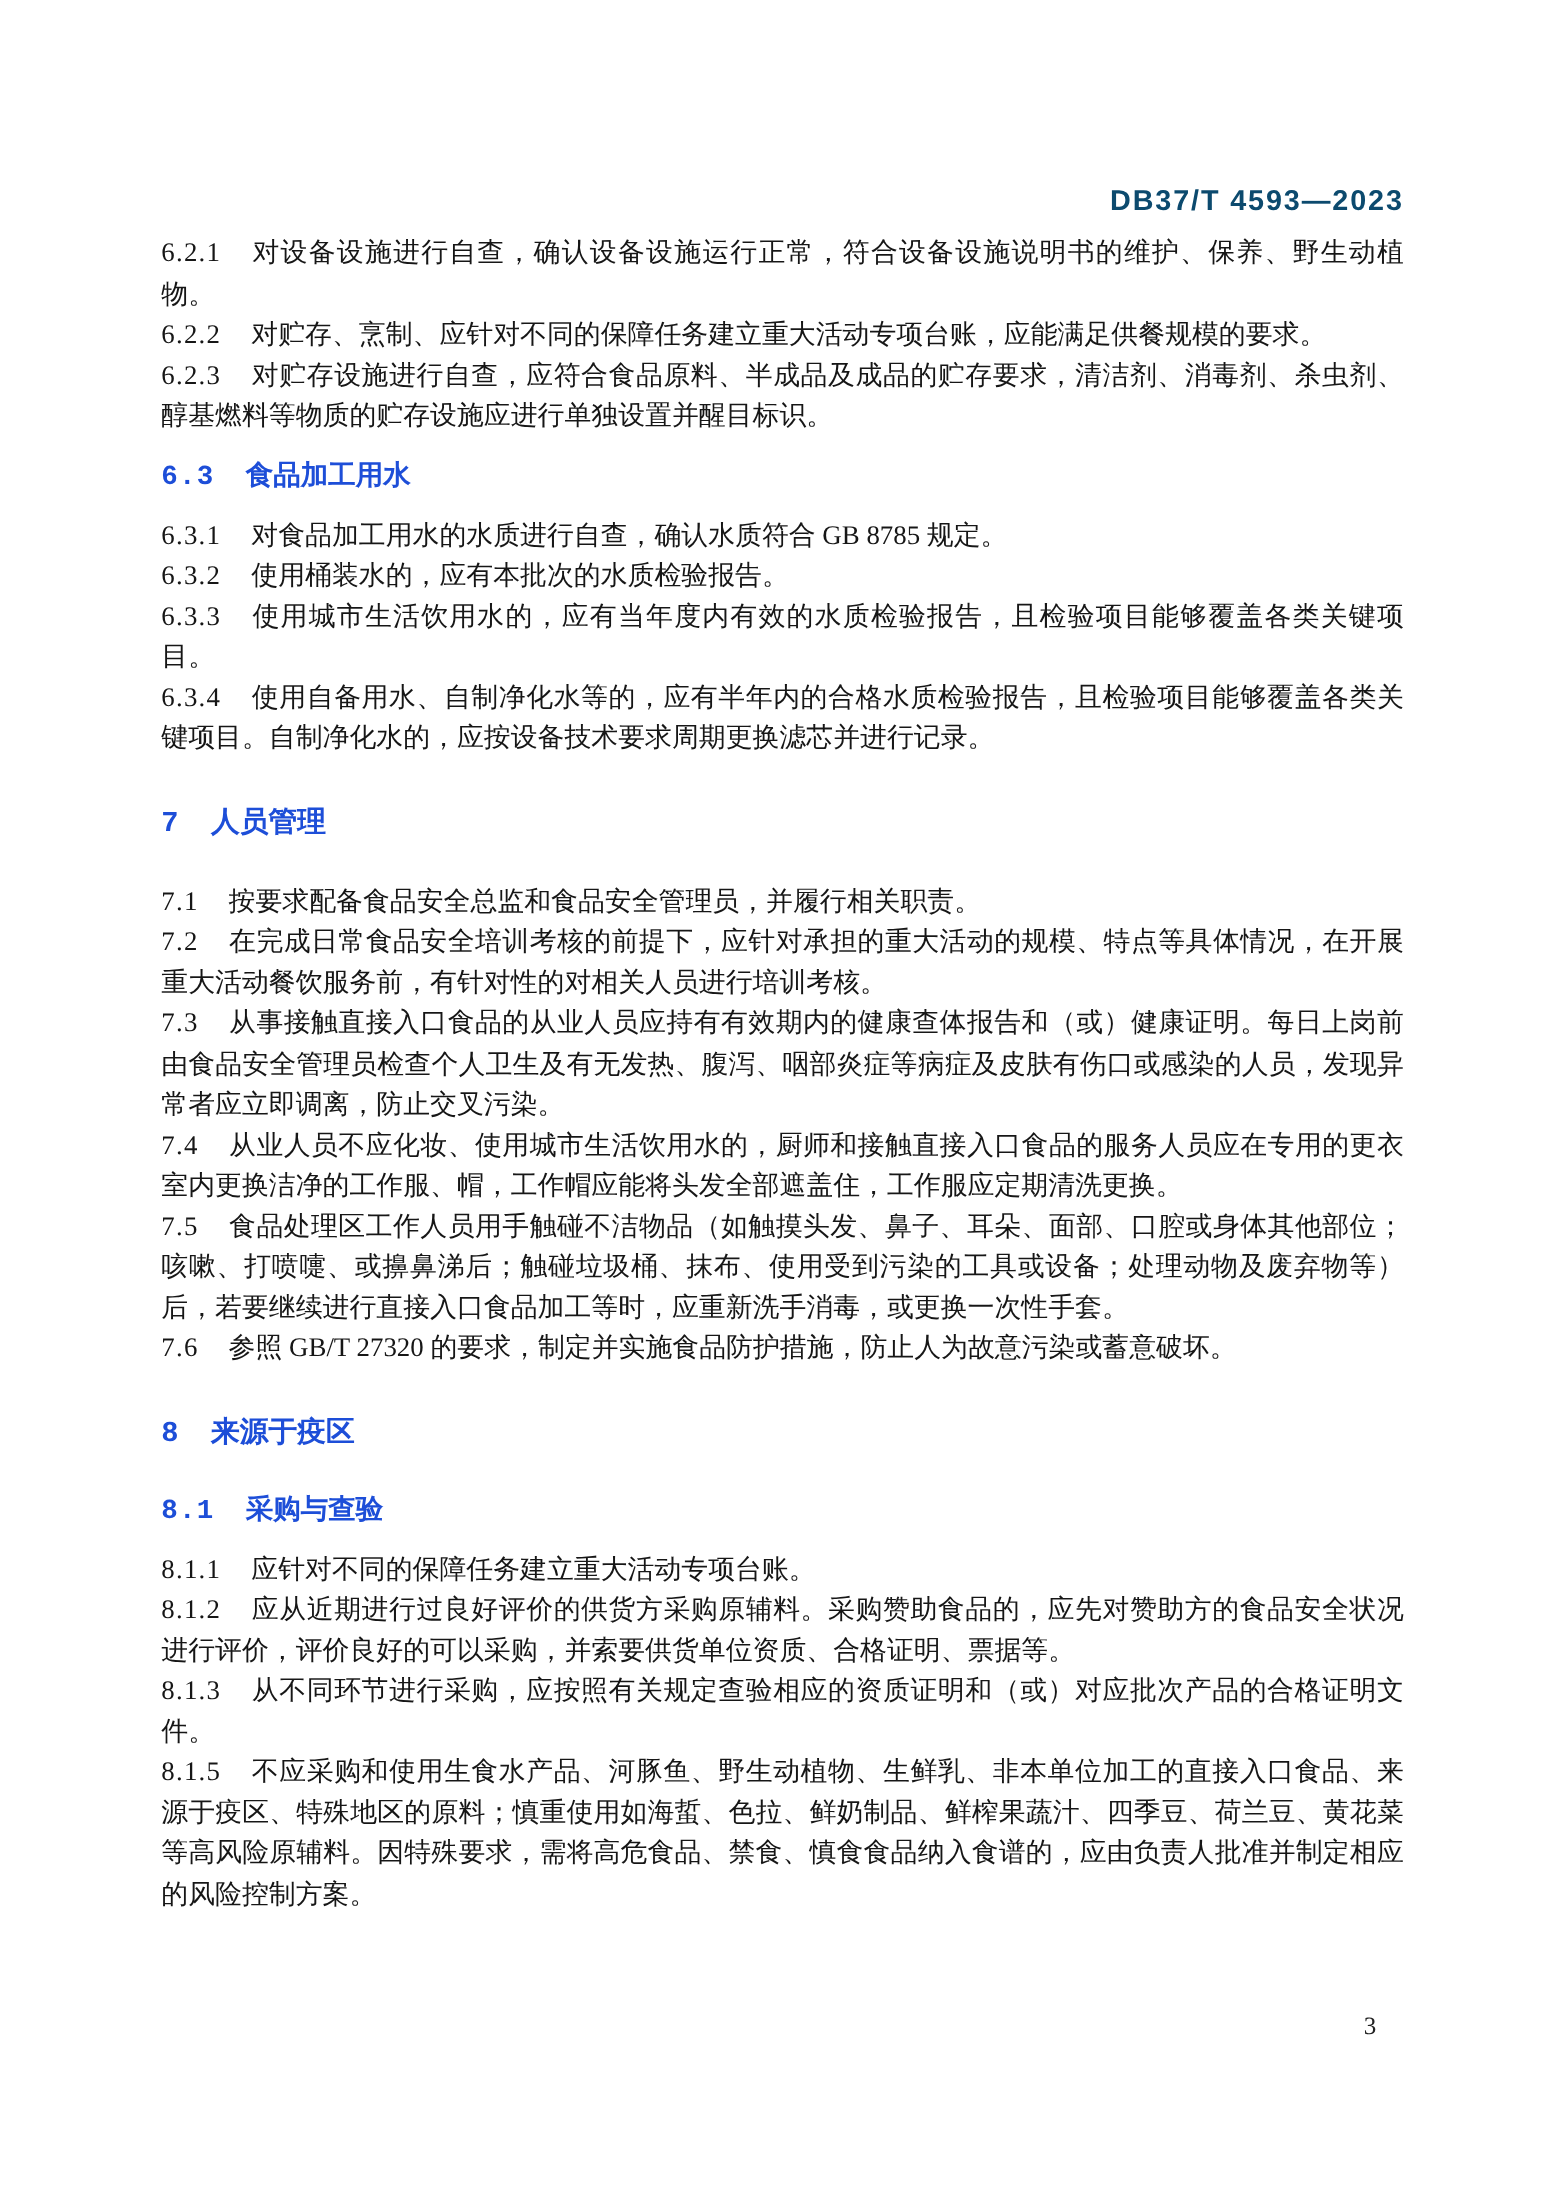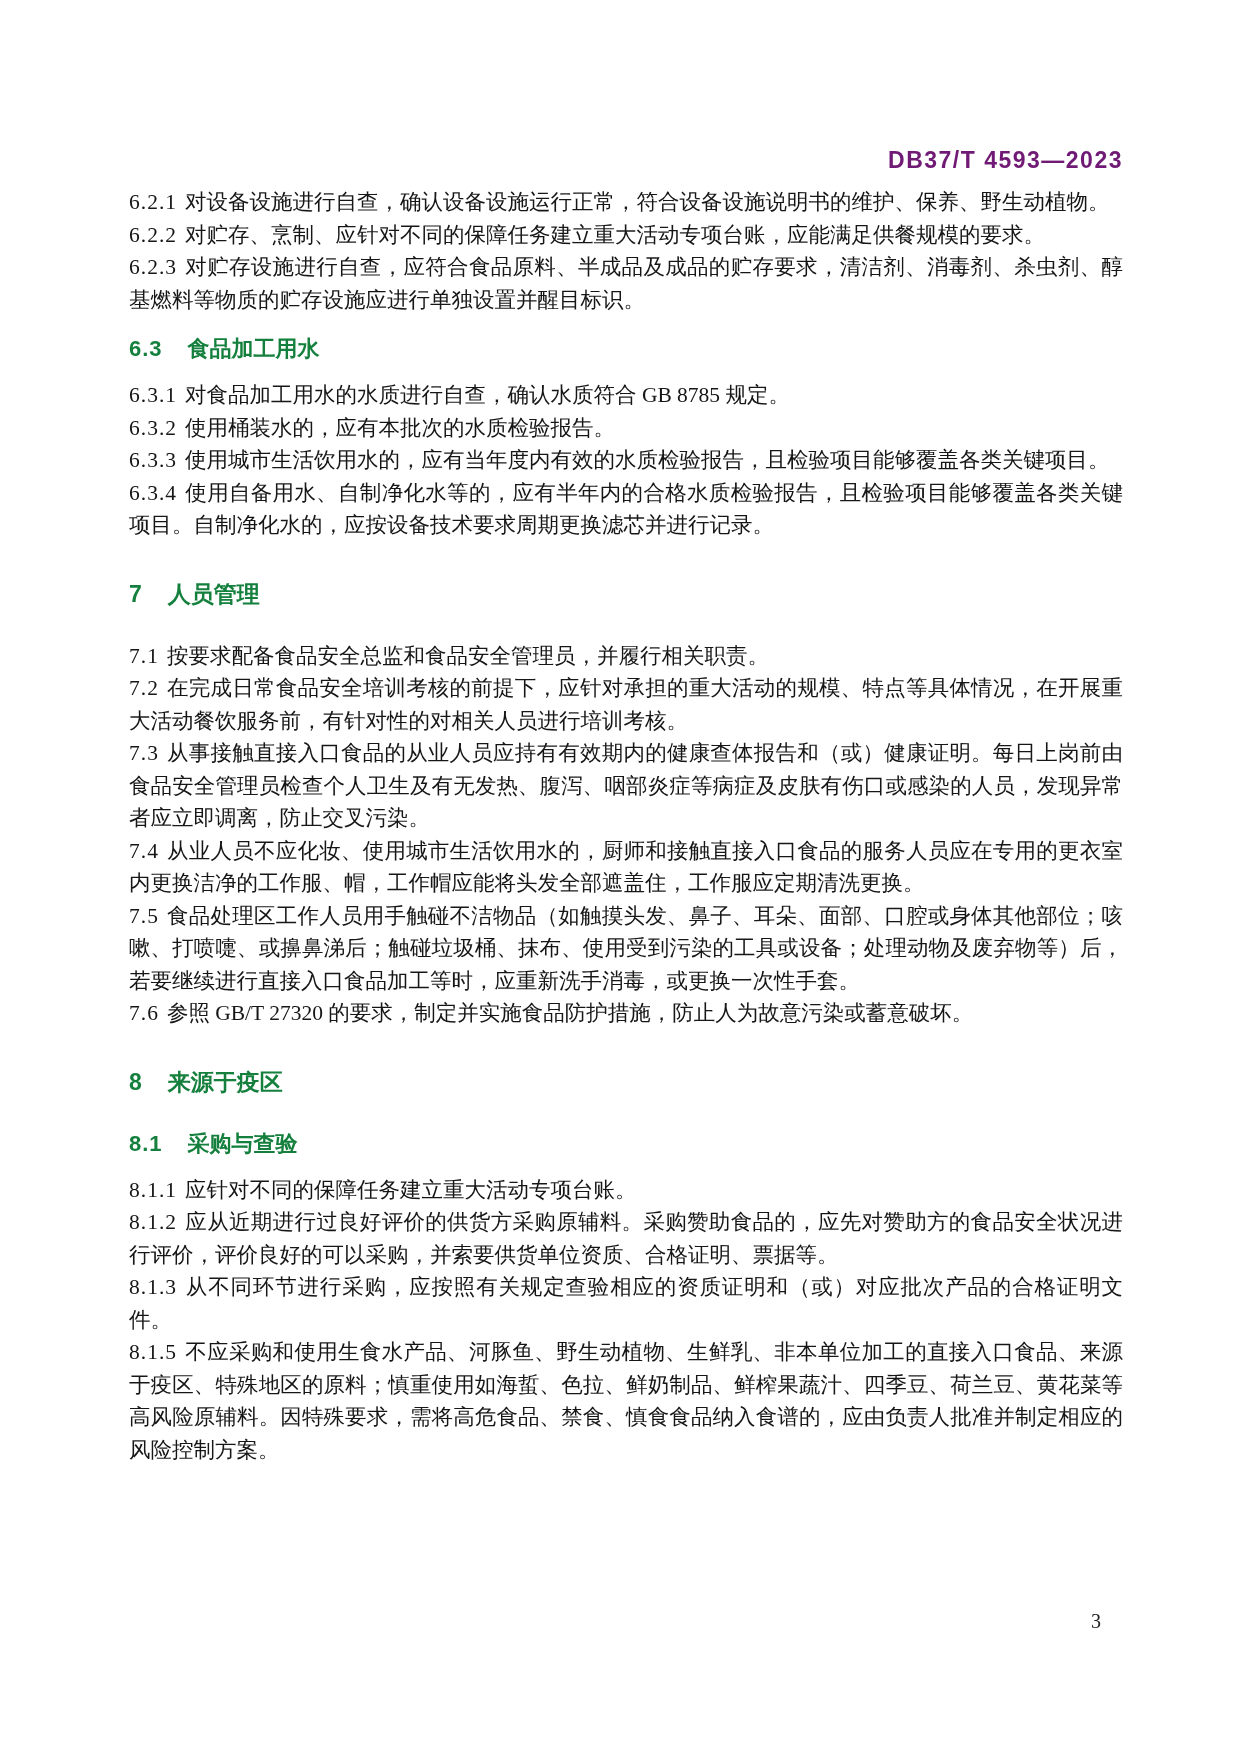--- a/index.html
+++ b/index.html
@@ -16,47 +16,47 @@
     overflow: hidden;
   }
   .doc-header {
     position: absolute;
     top: 147px;
     right: 118px;
     font-family: "Liberation Sans", "DejaVu Sans", sans-serif;
     font-weight: bold;
     font-size: 23px;
     letter-spacing: 1.5px;
-    color: #701a75;
+    color: #0c4a6e;
     white-space: nowrap;
   }
   .content {
     position: absolute;
     left: 129px;
     top: 186px;
     width: 994px;
   }
   .clause {
     margin: 0;
     font-size: 21.5px;
     line-height: 32.5px;
     text-align: justify;
     text-justify: inter-ideograph;
     color: #161616;
   }
   .clause .num {
     font-family: "Liberation Serif", "DejaVu Serif", serif;
     letter-spacing: 1px;
-    margin-right: 8px;
+    margin-right: 24px;
     white-space: nowrap;
   }
   .heading {
-    font-family: Liberation Sans, sans-serif;
+    font-family: Liberation Mono, monospace;
     font-weight: bold;
-    color: #15803d;
+    color: #1d4ed8;
     line-height: 32px;
   }
   .heading .num {
     margin-right: 25px;
     letter-spacing: 1px;
     white-space: nowrap;
   }
   .heading.chapter {
     font-size: 23px;
     margin: 36px 0 30px 0;

